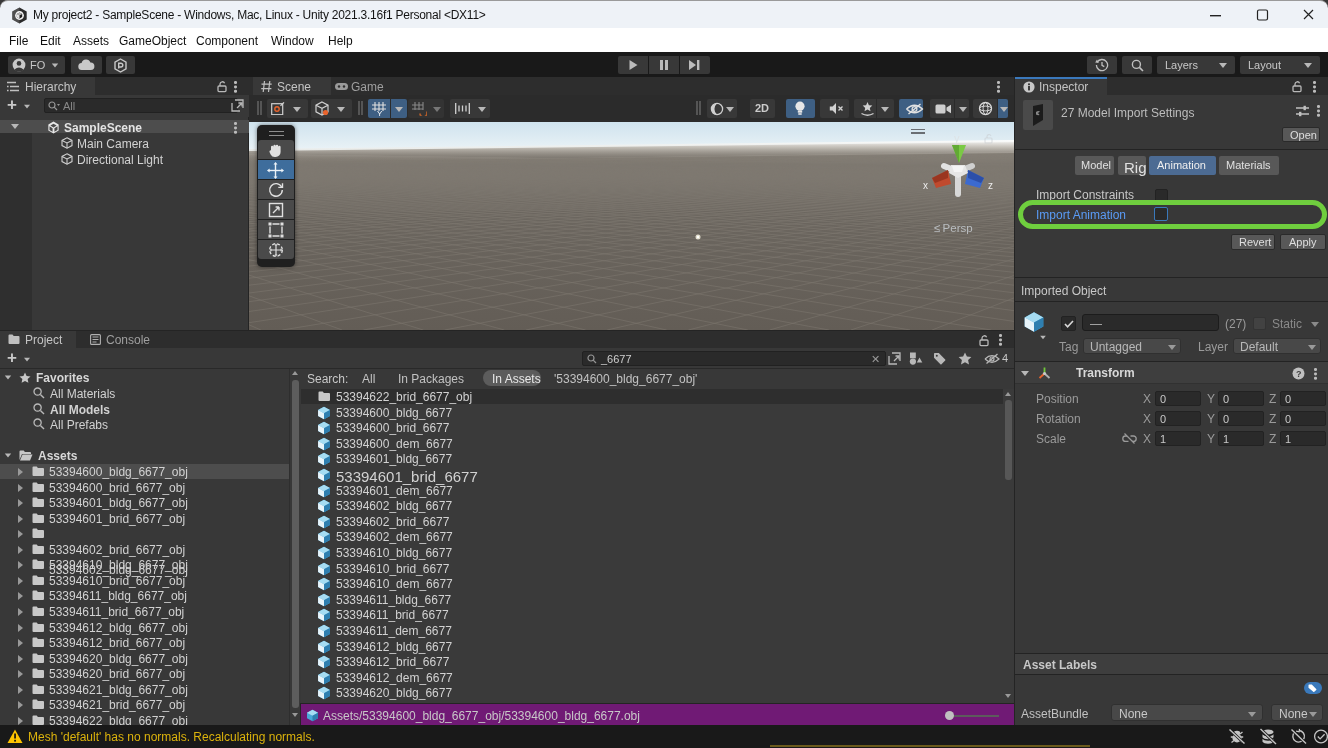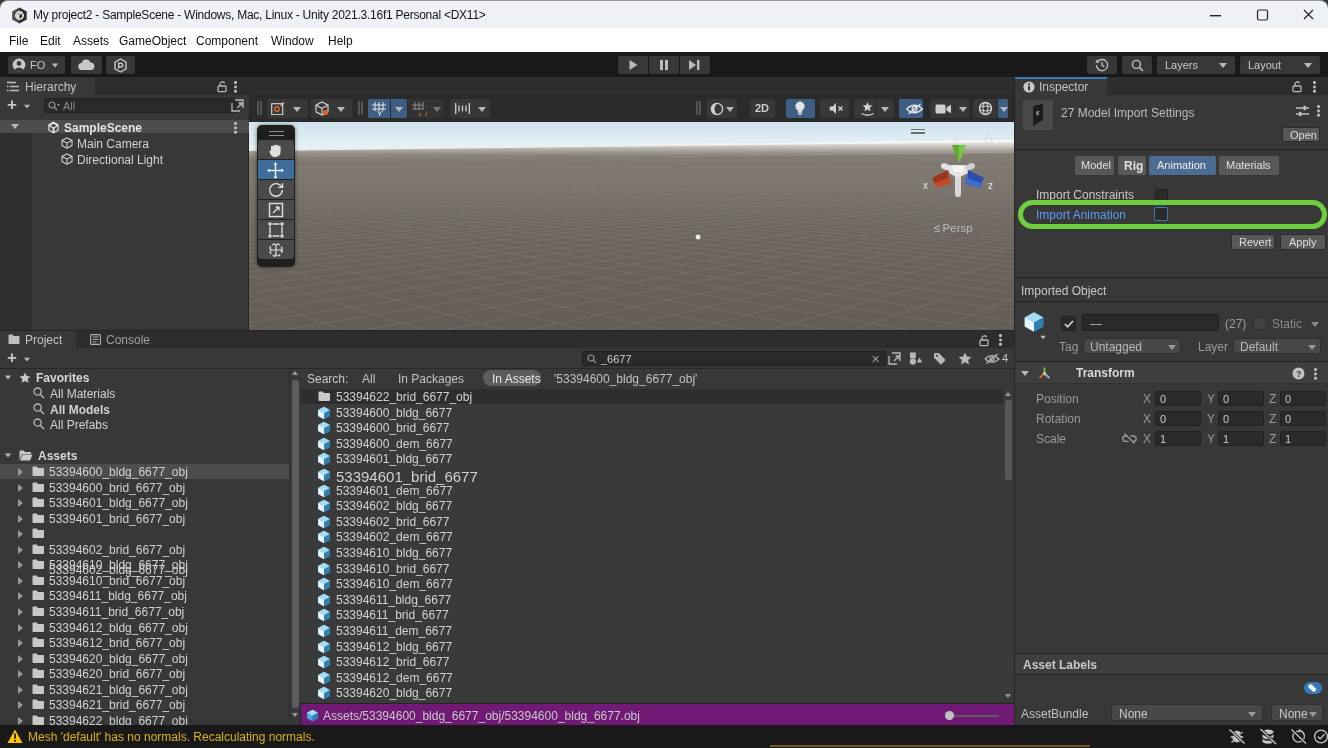--- a/index.html
+++ b/index.html
@@ -160,20 +160,34 @@
     <svg class="abs" style="left:61px;top:1px" width="12" height="12" viewBox="0 0 12 12">
       <polygon points="6,0.8 11,3.4 11,8.6 6,11.2 1,8.6 1,3.4" fill="none" stroke="#cfcfcf" stroke-width="1.1"></polygon>
       <path d="M1 3.4 L6 6 L11 3.4 M6 6 V11.2" fill="none" stroke="#cfcfcf" stroke-width="1.1"></path>
     </svg>
     <span class="abs" style="left:77px;top:1px;font-size:12px;color:#d2d2d2;">Directional Light</span>
   </div>
 </div>
 
 <div class="abs" id="scene" style="left:249px;top:77px;width:765px;height:253px;background:#2d2d2d;">
 
+  <div class="abs" style="left:0;top:0;width:765px;height:18px;background:#2d2d2d;">
+    <div class="abs" style="left:4px;top:0;width:78px;height:18px;background:#383838;"></div>
+    <svg class="abs" style="left:12px;top:4px" width="11" height="11" viewBox="0 0 11 11">
+      <path d="M3.5 0 L2.2 11 M8.8 0 L7.5 11 M0.5 3.2 H10.7 M0.2 7.6 H10.4" stroke="#c0c0c0" stroke-width="1.2" fill="none"></path>
+    </svg>
+    <span class="abs" style="left:28px;top:3px;font-size:12px;color:#c4c4c4;">Scene</span>
+    <svg class="abs" style="left:86px;top:5px" width="13" height="9" viewBox="0 0 13 9">
+      <rect x="0" y="1" width="13" height="7" rx="3.5" fill="#9a9a9a"></rect>
+      <circle cx="4" cy="4.5" r="1.2" fill="#2d2d2d"></circle>
+          <circle cx="9" cy="4.5" r="1.2" fill="#2d2d2d"></circle>
+    </svg>
+    <span class="abs" style="left:102px;top:3px;font-size:12px;color:#9f9f9f;">Game</span>
+    <div class="abs vd" style="left:748px;top:4px;"></div>
+  </div>
 
   <div class="abs" style="left:0;top:18px;width:765px;height:27px;background:#2b2b2b;">
     <div class="abs" style="left:8px;top:6px;width:1.5px;height:14px;background:#555;"></div>
     <div class="abs" style="left:11px;top:6px;width:1.5px;height:14px;background:#555;"></div>
     <div class="abs" style="left:18px;top:4px;width:41px;height:19px;background:#383838;border-radius:2px;">
       <svg class="abs" style="left:4px;top:3px" width="14" height="13" viewBox="0 0 14 13">
         <rect x="0.7" y="1.7" width="11" height="11" fill="none" stroke="#d0d0d0" stroke-width="1.2"></rect>
         <circle cx="6" cy="7" r="2.2" fill="none" stroke="#e8642d" stroke-width="1.4"></circle>
         <path d="M9.5 3.8 L13 0.4" stroke="#d0d0d0" stroke-width="1.2"></path>
       </svg>
@@ -1162,21 +1176,21 @@
   <div class="abs" style="left:267px;top:50px;width:38px;height:15px;background:#585858;border-radius:2px;border:1px solid #2a2a2a;">
     <span class="abs" style="left:7px;top:1px;font-size:11px;color:#dedede;">Open</span>
   </div>
   <div class="abs" style="left:0;top:72px;width:314px;height:1px;background:#232323;"></div>
 
   <div class="abs" style="left:60px;top:79px;width:204px;height:19px;">
     <div class="abs" style="left:0;top:0;width:39px;height:19px;background:#585858;border-radius:2px;">
           <span class="abs" style="left:6px;top:3px;font-size:11px;color:#e0e0e0;">Model</span>
         </div>
     <div class="abs" style="left:43px;top:0;width:28px;height:19px;background:#585858;border-radius:2px;">
-          <span class="abs" style="left:6px;top:3px;font-size:12px;color:#e0e0e0;font-weight:bold;">Rig</span>
+          <span class="abs" style="left:6px;top:3px;font-size:15px;color:#e0e0e0;">Rig</span>
         </div>
     <div class="abs" style="left:74px;top:0;width:67px;height:19px;background:#4c6b93;border-radius:2px;">
           <span class="abs" style="left:8px;top:3px;font-size:11px;color:#eee;">Animation</span>
         </div>
     <div class="abs" style="left:144px;top:0;width:60px;height:19px;background:#585858;border-radius:2px;">
           <span class="abs" style="left:7px;top:3px;font-size:11px;color:#e0e0e0;">Materials</span>
         </div>
   </div>
 
   <span class="abs" style="left:21px;top:111px;font-size:12px;color:#c8c8c8;">Import Constraints</span>

